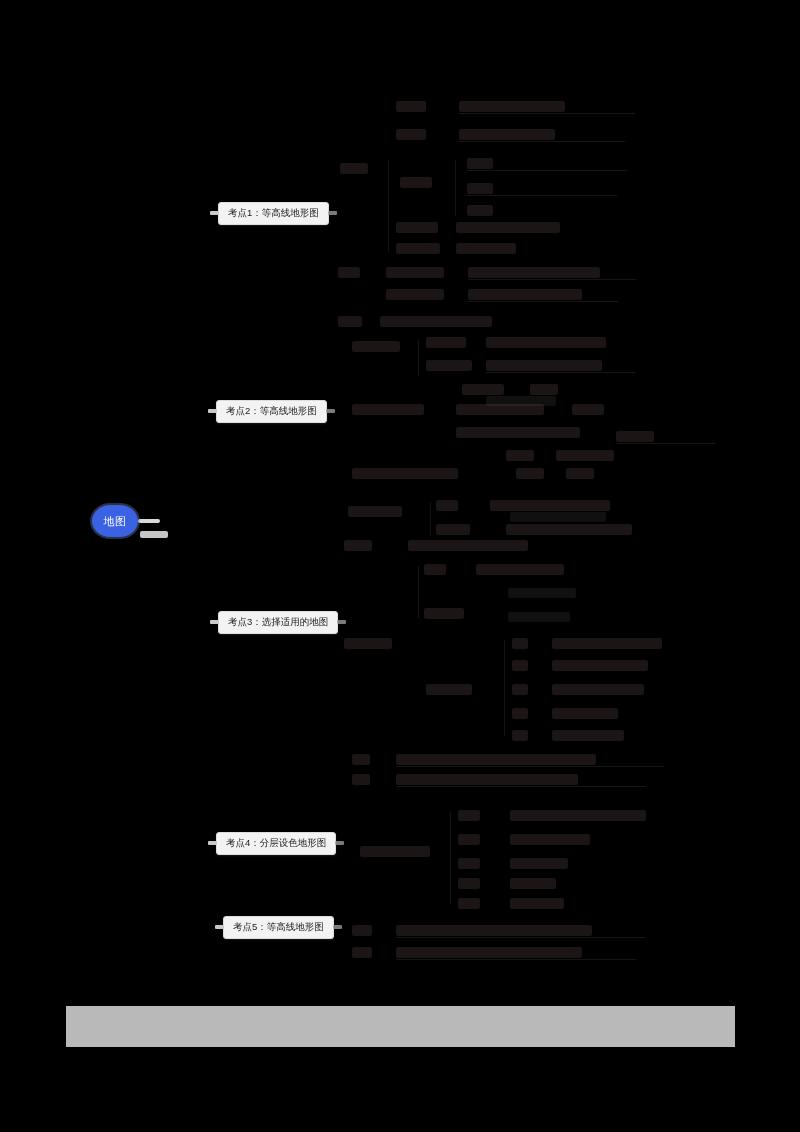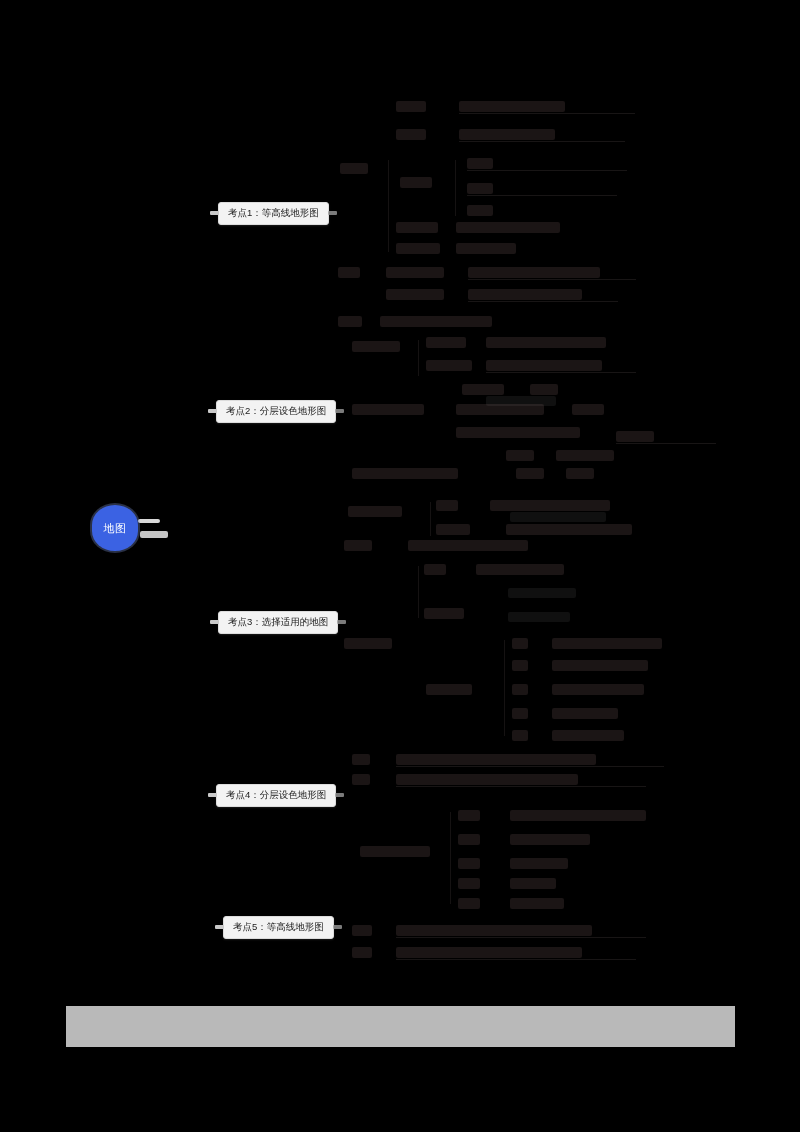--- a/index.html
+++ b/index.html
@@ -9,21 +9,21 @@
     font-family:"Liberation Sans","DejaVu Sans",sans-serif;
     background:#000;
   }
   .page{position:absolute;left:0;top:0;width:800px;height:1132px;background:#000;overflow:hidden;}
 
   
   .mindmap{position:absolute;left:0;top:0;width:800px;height:965px;}
 
   
   .root-node{
-    position:absolute;left:92px;top:505px;width:46px;height:46px;
+    position:absolute;left:92px;top:505px;width:46px;height:32px;
     background:#3b62e3;border-radius:23px/20px;
     display:flex;align-items:center;justify-content:center;
     color:#ffffff;font-size:11px;letter-spacing:.5px;
     box-shadow:0 0 0 2px rgba(120,140,200,.35);
     z-index:6;
   }
   .root-stub{
     position:absolute;left:138px;top:519px;width:22px;height:4px;
     background:#d8d8d8;border-radius:2px;z-index:5;
   }
@@ -206,25 +206,25 @@
     <div class="chip-t" style="left:352px;top:947px;width:20px;"></div>
     <div class="chip-t" style="left:396px;top:947px;width:186px;"></div>
     <div class="hair" style="left:396px;top:959px;width:240px;"></div>
 
     <div class="root-stub2"></div>
     <div class="root-stub"></div>
     <div class="root-node">地图</div>
 
     <div class="branch" style="left:218px;top:202px;">考点1：等高线地形图</div>
 
-    <div class="branch" style="left:216px;top:400px;">考点2：分层设色地形图</div>
+    <div class="branch" style="left:216px;top:400px;">考点2：等高线地形图</div>
 
     <div class="branch" style="left:218px;top:611px;">考点3：选择适用的地图</div>
 
-    <div class="branch" style="left:216px;top:784px;">考点4：分层设色地形图</div>
+    <div class="branch" style="left:216px;top:832px;">考点4：分层设色地形图</div>
 
     <div class="branch" style="left:223px;top:916px;">考点5：等高线地形图</div>
   </div>
 
 
   <div class="banner-shadow"></div>
 
 
 </div>
 

